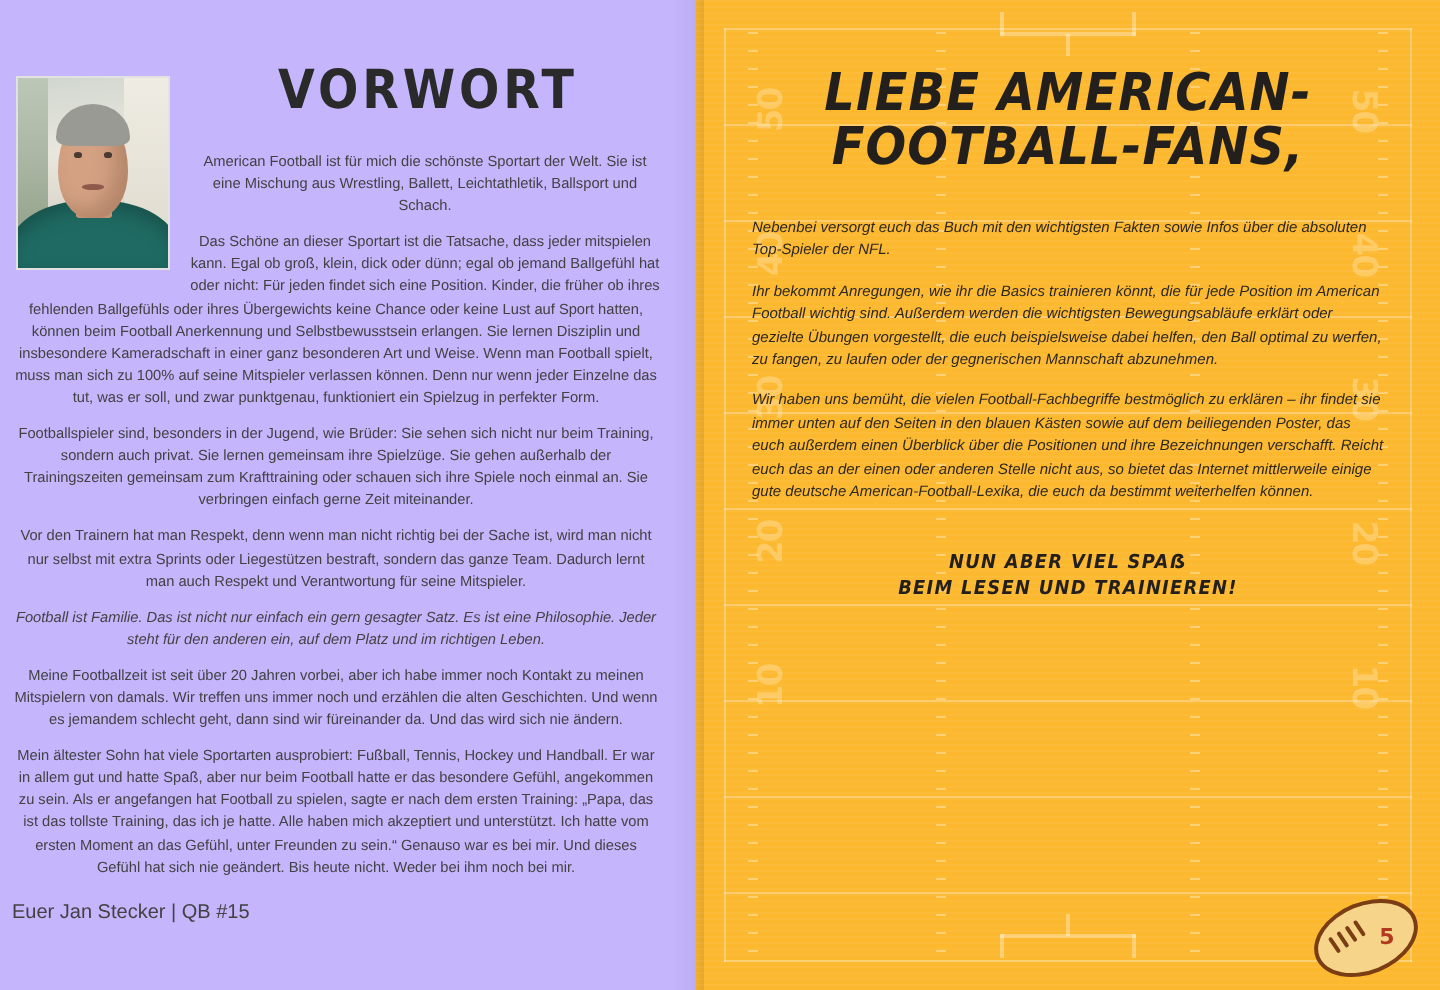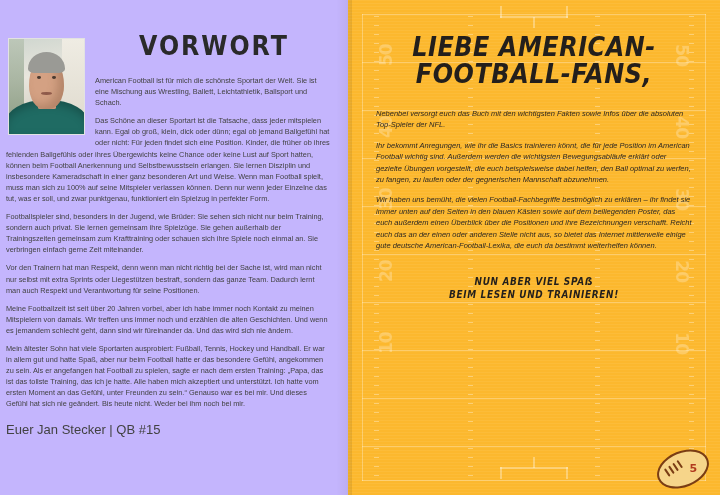--- a/index.html
+++ b/index.html
@@ -71,26 +71,26 @@
     margin:4px 0 14px 92px;
     transform:scaleX(.88);
     transform-origin:center;
   }
   .body-col{color:#3d3d3d;}
   .body-col p{
     margin:0 0 7px 0;
     font-size:7.35px;
     line-height:11.1px;
     color:#424242;
-    text-align:left;
+    text-align:center;
   }
   .body-col p.em{font-style:italic;}
   .sig{
     margin-top:12px;
-    font-size:13px;
+    font-size:10px;
     color:#424242;
   }
 
   
   .page-right{
     position:relative;
     width:372px;height:495px;
     background:#fcb82e;
     overflow:hidden;
   }
@@ -264,21 +264,22 @@
       <div class="eye-r"></div>
       <div class="mouth"></div>
     </div>
 
     <h1 class="headline">VORWORT</h1>
 
     <div class="body-col">
       <p>American Football ist für mich die schönste Sportart der Welt. Sie ist eine Mischung aus Wrestling, Ballett, Leichtathletik, Ballsport und Schach.</p>
       <p>Das Schöne an dieser Sportart ist die Tatsache, dass jeder mitspielen kann. Egal ob groß, klein, dick oder dünn; egal ob jemand Ballgefühl hat oder nicht: Für jeden findet sich eine Position. Kinder, die früher ob ihres fehlenden Ballgefühls oder ihres Übergewichts keine Chance oder keine Lust auf Sport hatten, können beim Football Anerkennung und Selbstbewusstsein erlangen. Sie lernen Disziplin und insbesondere Kameradschaft in einer ganz besonderen Art und Weise. Wenn man Football spielt, muss man sich zu 100% auf seine Mitspieler verlassen können. Denn nur wenn jeder Einzelne das tut, was er soll, und zwar punktgenau, funktioniert ein Spielzug in perfekter Form.</p>
       <p>Footballspieler sind, besonders in der Jugend, wie Brüder: Sie sehen sich nicht nur beim Training, sondern auch privat. Sie lernen gemeinsam ihre Spielzüge. Sie gehen außerhalb der Trainingszeiten gemeinsam zum Krafttraining oder schauen sich ihre Spiele noch einmal an. Sie verbringen einfach gerne Zeit miteinander.</p>
-      <p>Vor den Trainern hat man Respekt, denn wenn man nicht richtig bei der Sache ist, wird man nicht nur selbst mit extra Sprints oder Liegestützen bestraft, sondern das ganze Team. Dadurch lernt man auch Respekt und Verantwortung für seine Positionen.</p>
+      <p>Vor den Trainern hat man Respekt, denn wenn man nicht richtig bei der Sache ist, wird man nicht nur selbst mit extra Sprints oder Liegestützen bestraft, sondern das ganze Team. Dadurch lernt man auch Respekt und Verantwortung für seine Mitspieler.</p>
+      <p class="em">Football ist Familie. Das ist nicht nur einfach ein gern gesagter Satz. Es ist eine Philosophie. Jeder steht für den anderen ein, auf dem Platz und im richtigen Leben.</p>
       <p>Meine Footballzeit ist seit über 20 Jahren vorbei, aber ich habe immer noch Kontakt zu meinen Mitspielern von damals. Wir treffen uns immer noch und erzählen die alten Geschichten. Und wenn es jemandem schlecht geht, dann sind wir füreinander da. Und das wird sich nie ändern.</p>
       <p>Mein ältester Sohn hat viele Sportarten ausprobiert: Fußball, Tennis, Hockey und Handball. Er war in allem gut und hatte Spaß, aber nur beim Football hatte er das besondere Gefühl, angekommen zu sein. Als er angefangen hat Football zu spielen, sagte er nach dem ersten Training: „Papa, das ist das tollste Training, das ich je hatte. Alle haben mich akzeptiert und unterstützt. Ich hatte vom ersten Moment an das Gefühl, unter Freunden zu sein.“ Genauso war es bei mir. Und dieses Gefühl hat sich nie geändert. Bis heute nicht. Weder bei ihm noch bei mir.</p>
       <div class="sig">Euer Jan Stecker | QB #15</div>
     </div>
   </div>
 
   <div class="gutter"></div>
 
   <div class="page-right">
 

